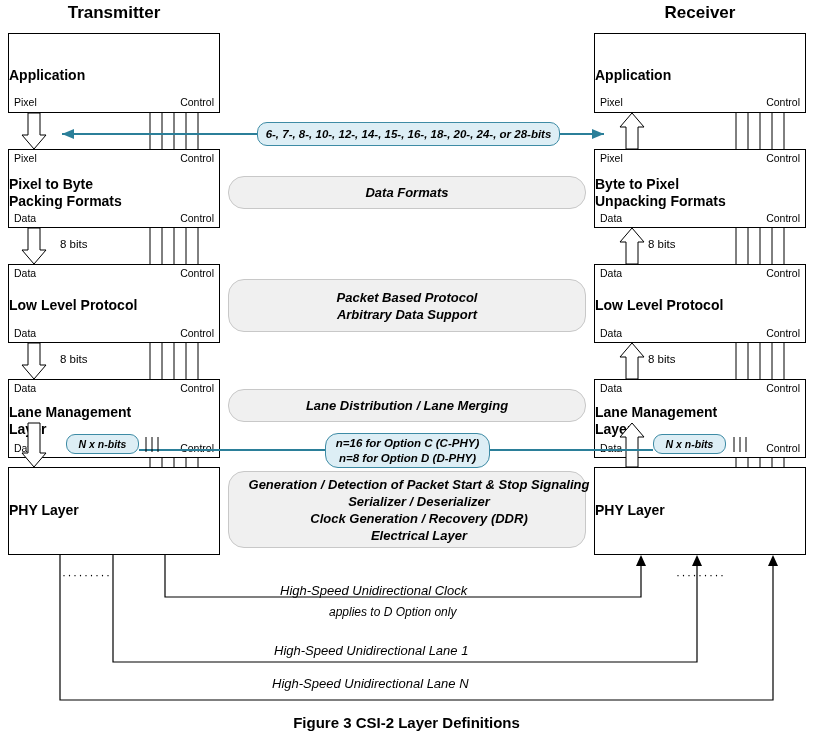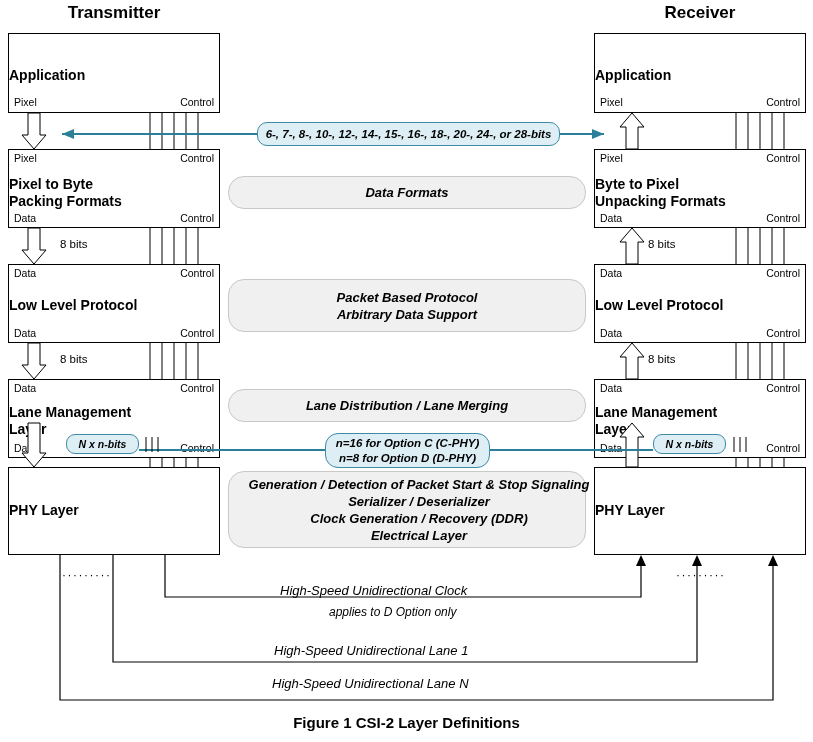--- a/index.html
+++ b/index.html
@@ -177,21 +177,21 @@
   <div class="lbl" style="left:648px;top:353px;font-size:11.5px;">8 bits</div>
 
   <div class="bus-label" style="left:280px;top:583px;">High-Speed Unidirectional Clock</div>
   <div class="italic-note" style="left:329px;top:605px;">applies to D Option only</div>
   <div class="bus-label" style="left:274px;top:643px;">High-Speed Unidirectional Lane 1</div>
   <div class="bus-label" style="left:272px;top:676px;">High-Speed Unidirectional Lane N</div>
 
   <div class="dots" style="left:62px;top:568px;">·········</div>
   <div class="dots" style="left:676px;top:568px;">·········</div>
 
-  <div class="caption" style="top:714px;">Figure 1 CSI-2 Layer Definitions</div>
+  <div class="caption" style="top:714px;">Figure 3 CSI-2 Layer Definitions</div>
 
   <svg class="ov" viewBox="0 0 813 742">
 
     <g stroke="#000" stroke-width="1">
 
       <line x1="150" y1="113" x2="150" y2="149"></line>
       <line x1="162" y1="113" x2="162" y2="149"></line>
       <line x1="174" y1="113" x2="174" y2="149"></line>
       <line x1="186" y1="113" x2="186" y2="149"></line>
       <line x1="198" y1="113" x2="198" y2="149"></line>

